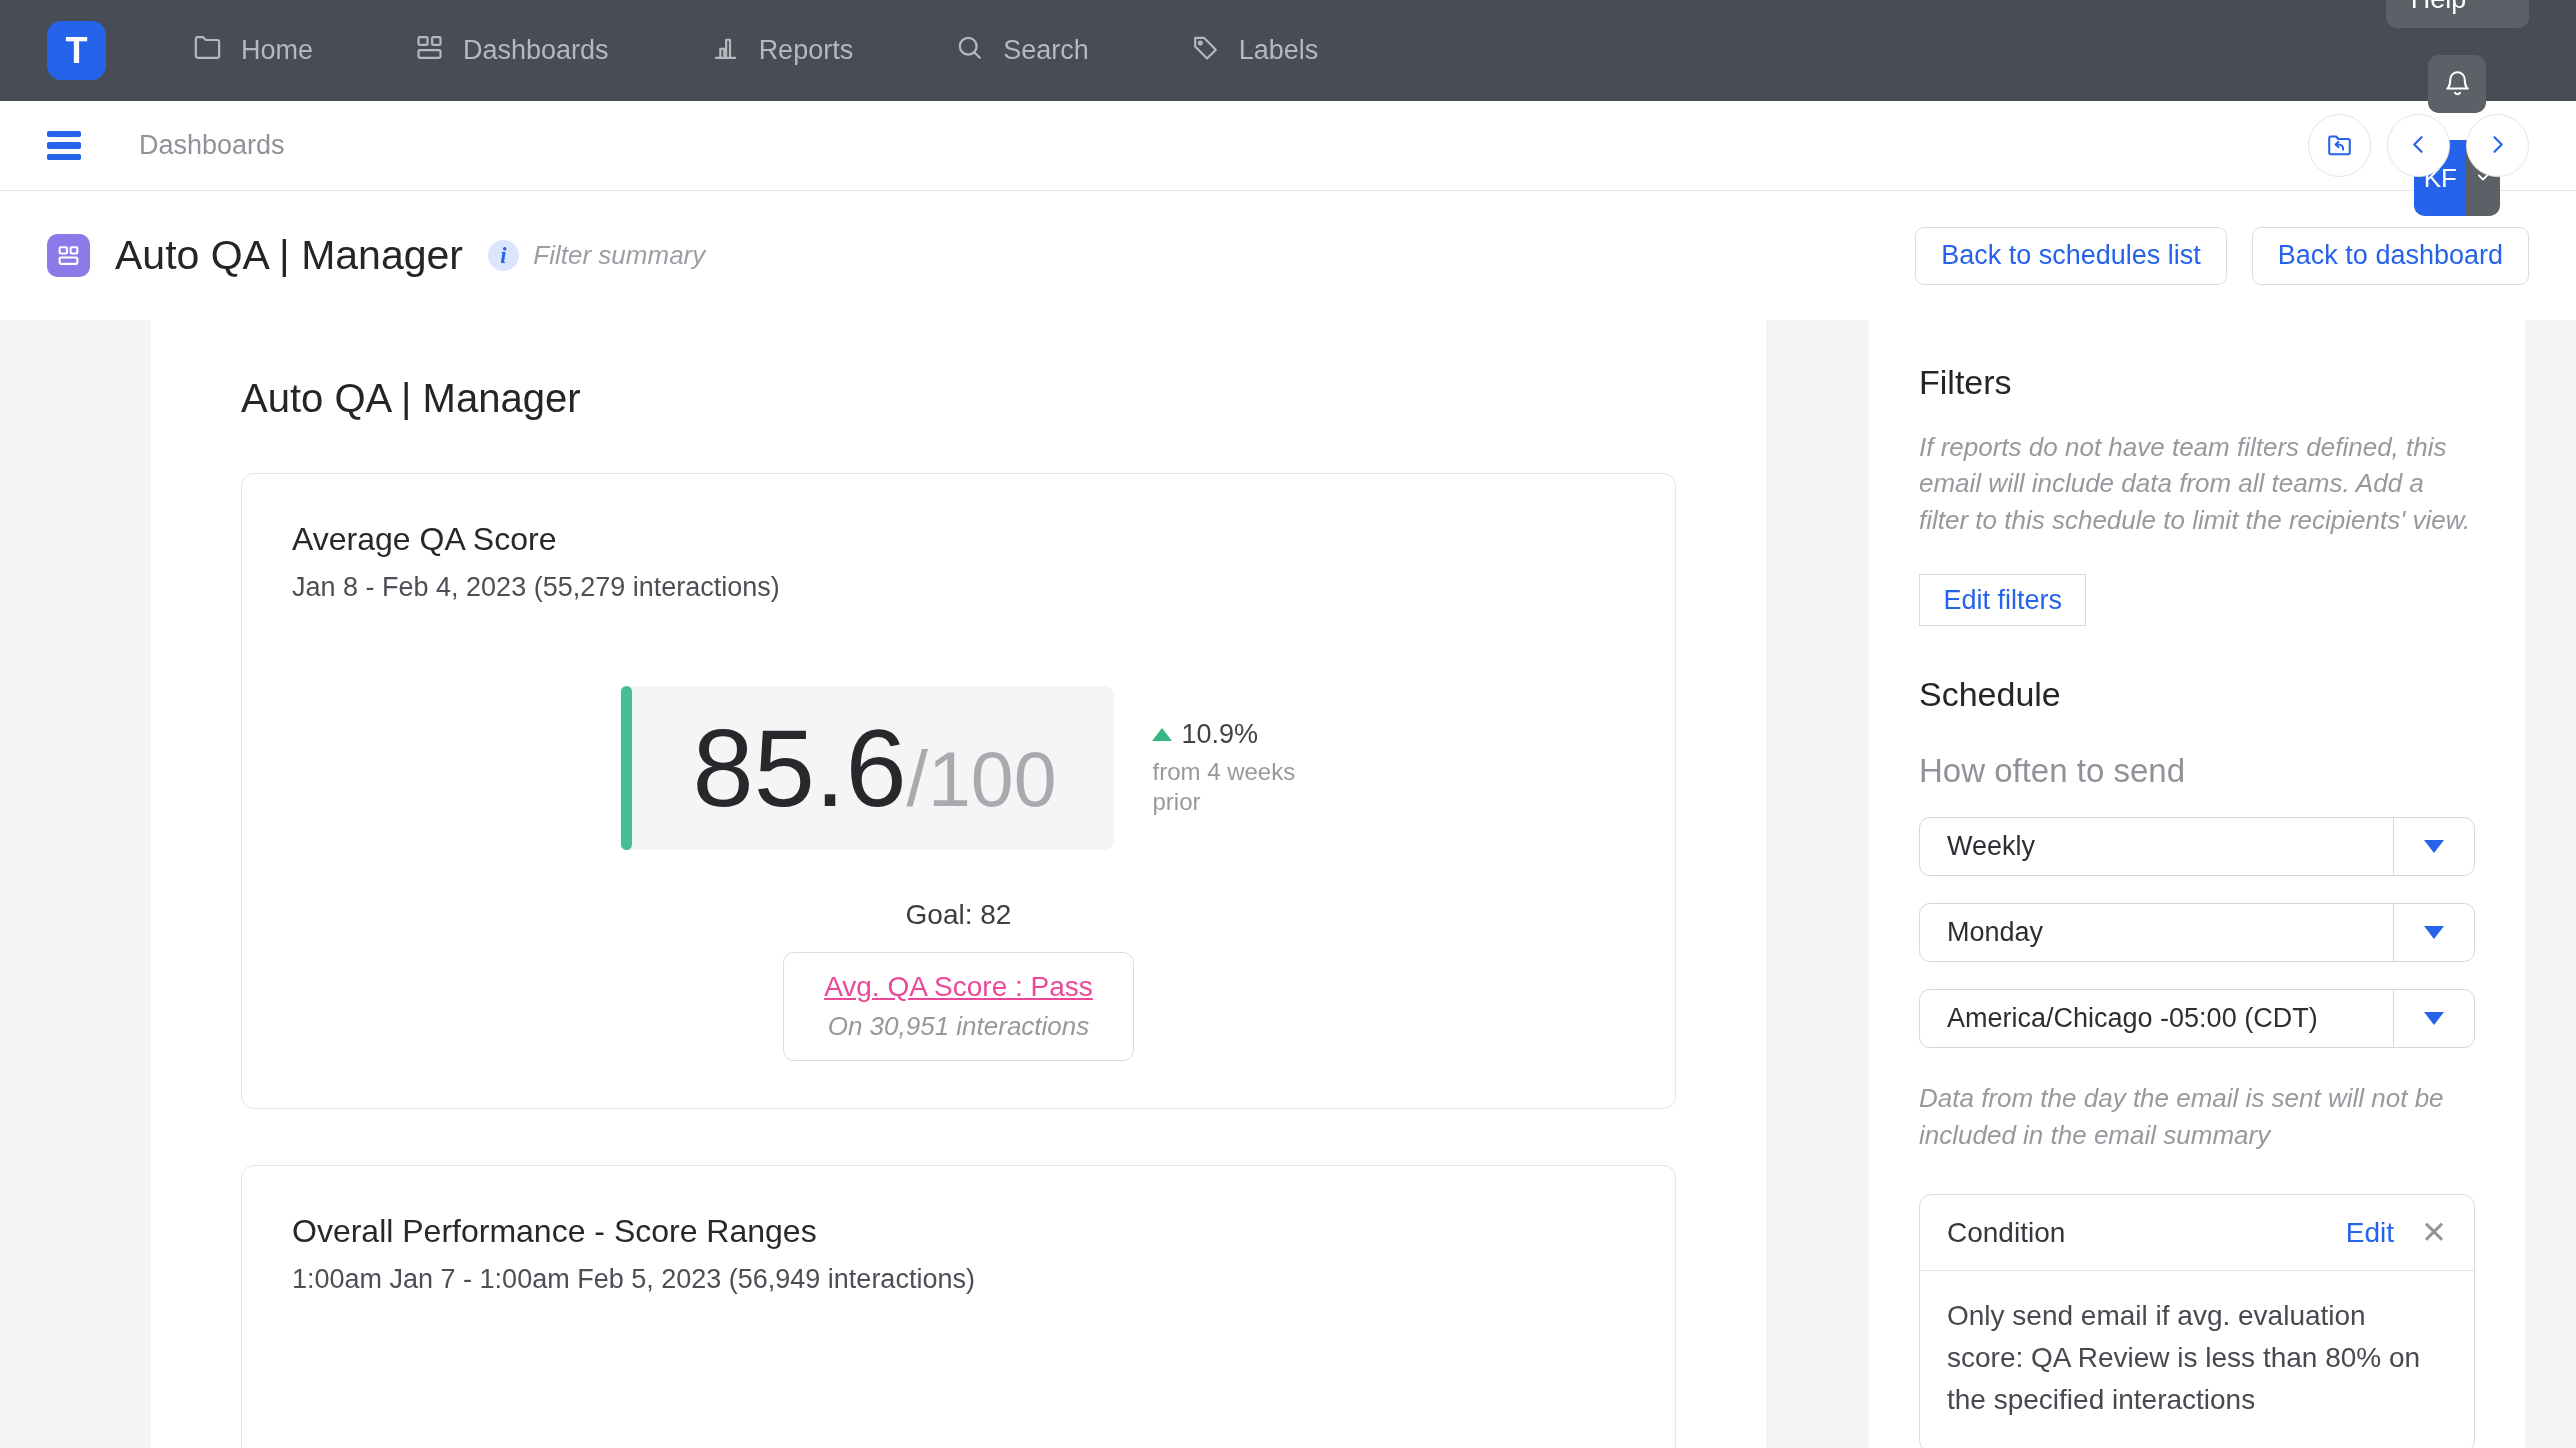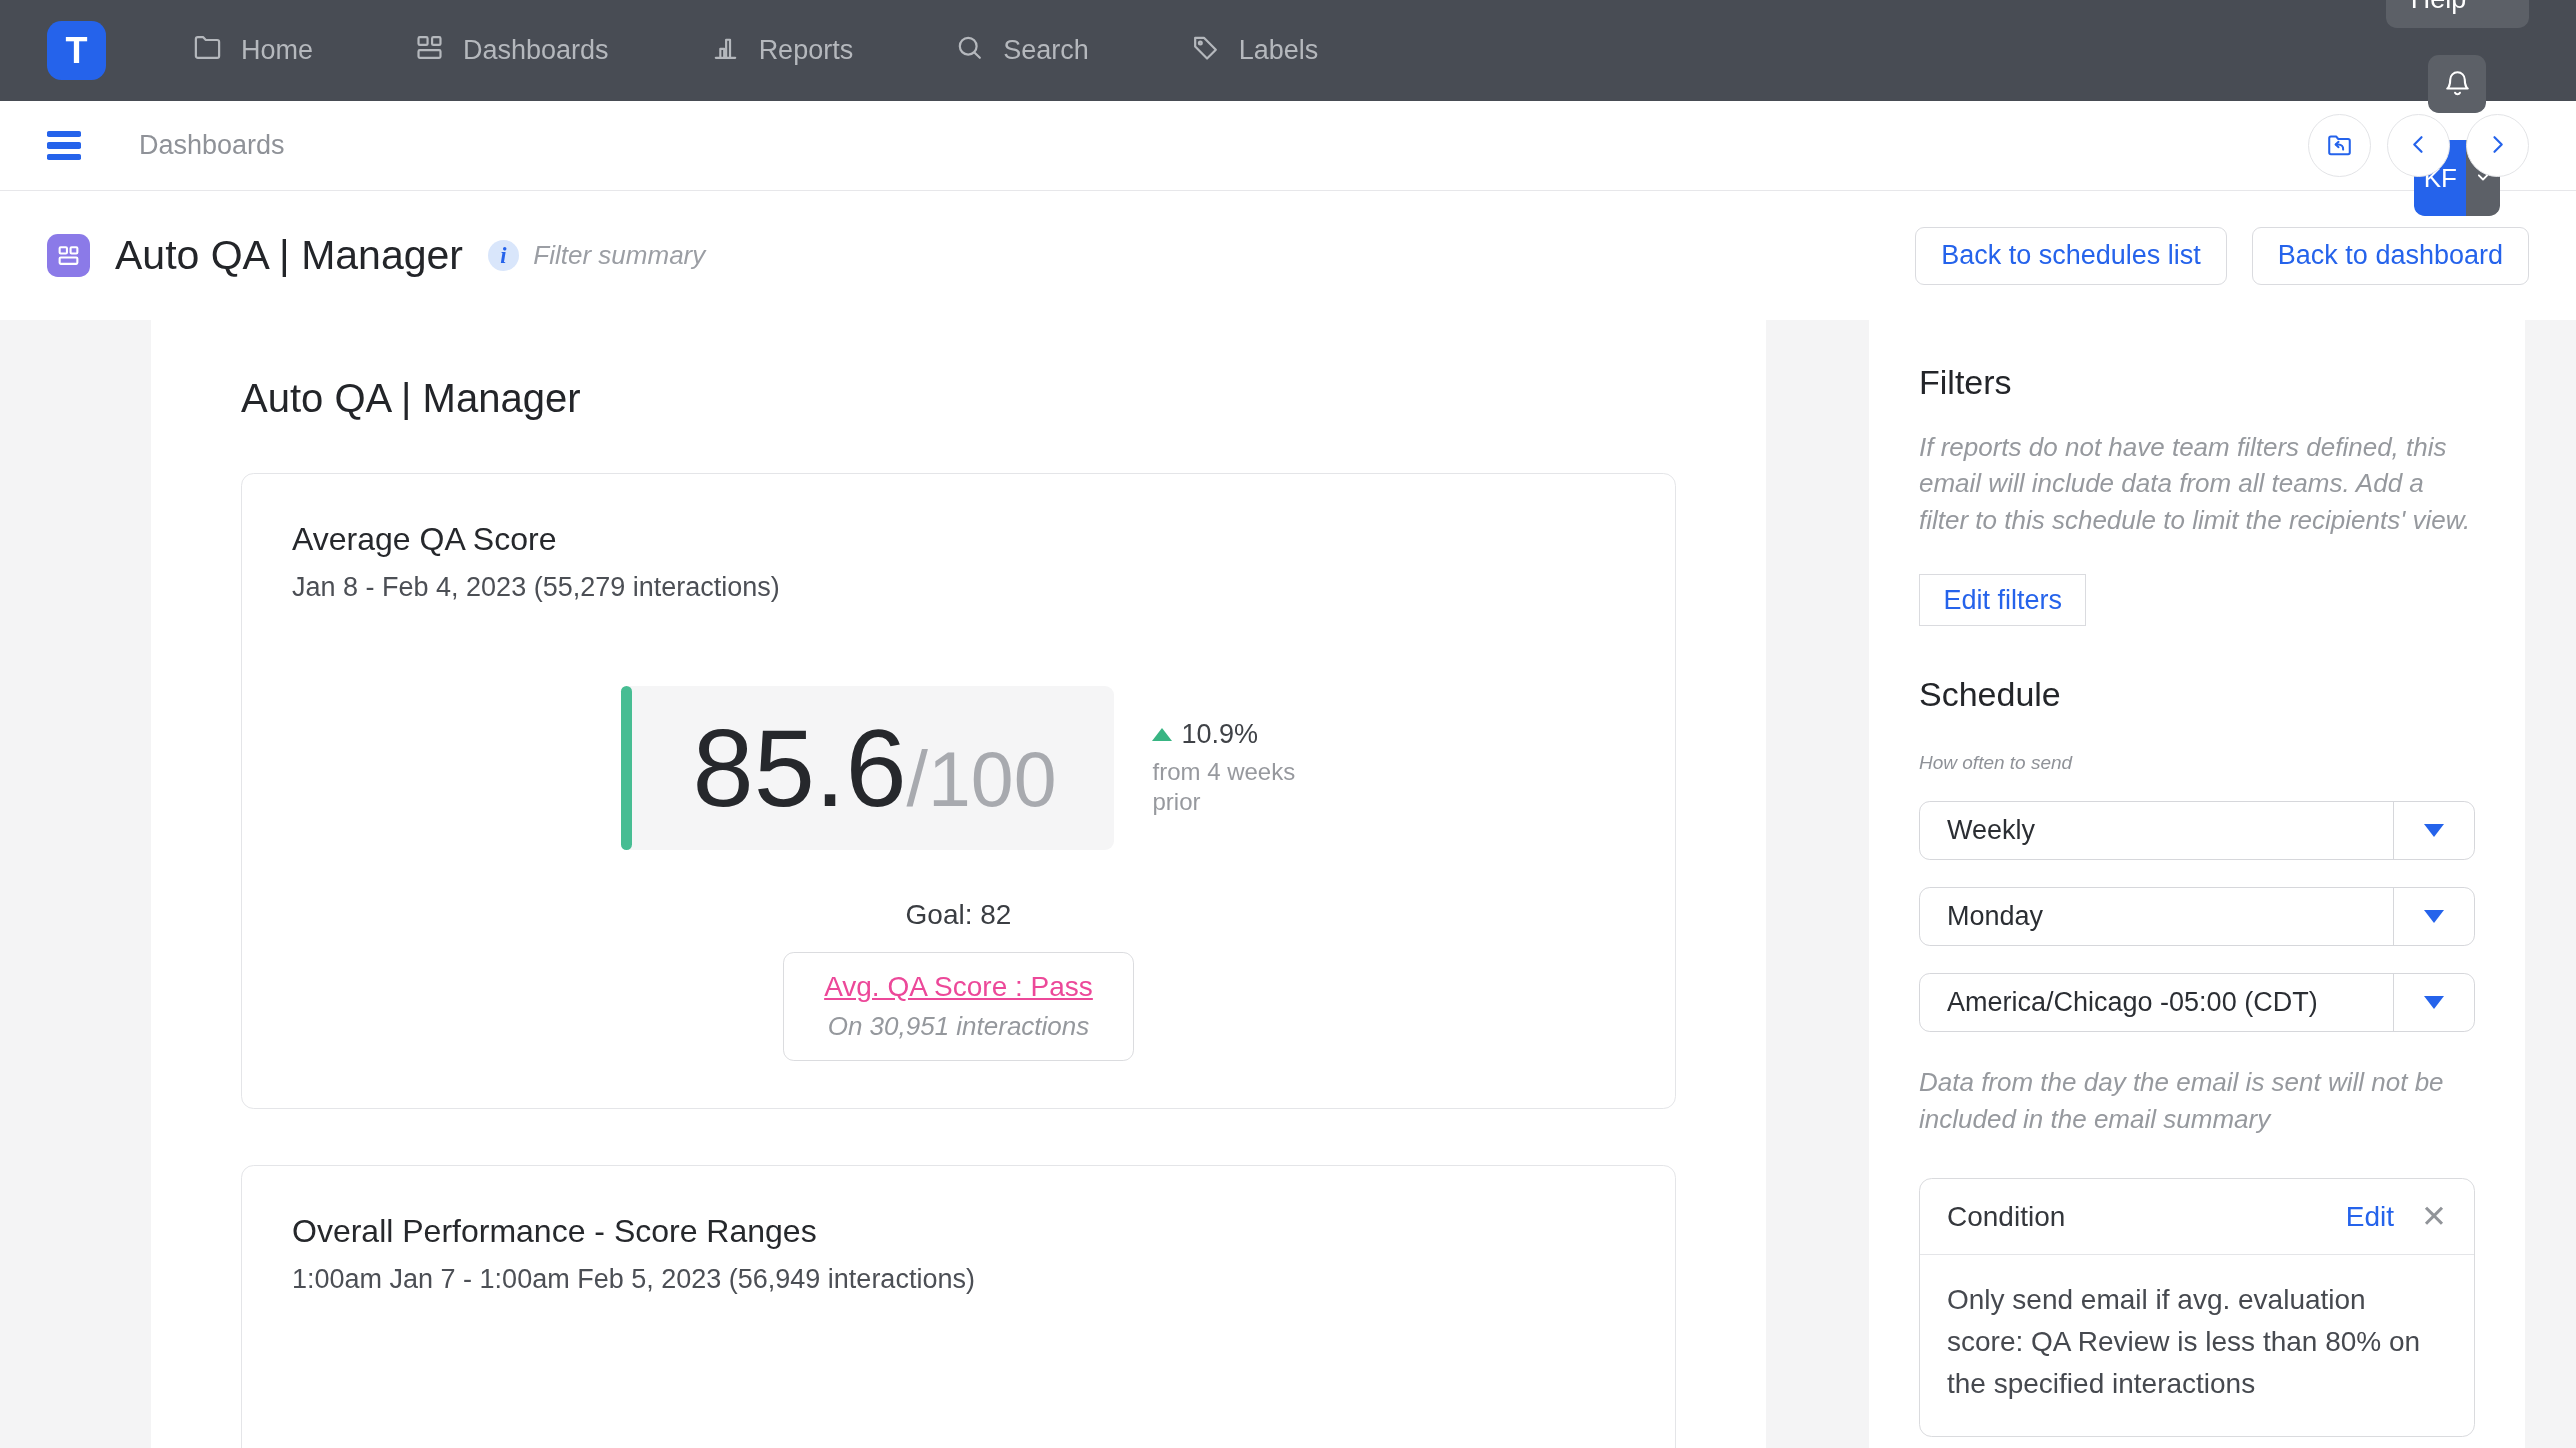--- a/index.html
+++ b/index.html
@@ -76,21 +76,21 @@
   .tooltip-line2 { font-size:26px; font-style:italic; color:#95989d; margin-top:7.2px; }
 
   
   .gap-col { width:103px; }
   .sidebar { width:656px; background:#fff; padding:43px 50px 0; }
   .sb-heading { font-size:34px; color:#232529; }
   .sb-para { margin-top:27px; font-size:26px; font-style:italic; color:#96999e; line-height:1.4; }
   .sb-btn { margin-top:36px; display:inline-flex; align-items:center; height:52px; padding:0 23.4px;
     border:1.8px solid #dadbdf; border-radius:0; color:#2563eb; font-size:27px; background:#fff; cursor:pointer; }
   .schedule-heading { margin-top:49px; }
-  .sb-label { margin-top:38px; font-size:19px; color:#8f9298;font-style:italic; }
+  .sb-label { margin-top:38px; font-size:33px; color:#8f9298; }
   .select { margin-top:27px; height:59px; border:1.8px solid #d6d7db; border-radius:10.8px;
     display:flex; align-items:stretch; background:#fff; cursor:pointer; }
   .select-value { flex:1; display:flex; align-items:center; padding-left:27px; font-size:27px; color:#2b2e33; }
   .select-caret-seg { width:81px; border-left:1.8px solid #d6d7db; display:flex; align-items:center; justify-content:center; }
   .caret-down { width:0; height:0; border-left:10.8px solid transparent; border-right:10.8px solid transparent;
     border-top:13.5px solid #2563eb; }
   .sb-note { margin-top:32px; font-size:26px; font-style:italic; color:#96999e; line-height:1.4; }
   .condition { margin-top:41px; border:1.8px solid #dadbde; border-radius:12.6px; background:#fff; }
   .cond-head { display:flex; align-items:center; padding:21.6px 27px; border-bottom:1.8px solid #e4e5e8; }
   .cond-title { font-size:28px; color:#34373c; }

